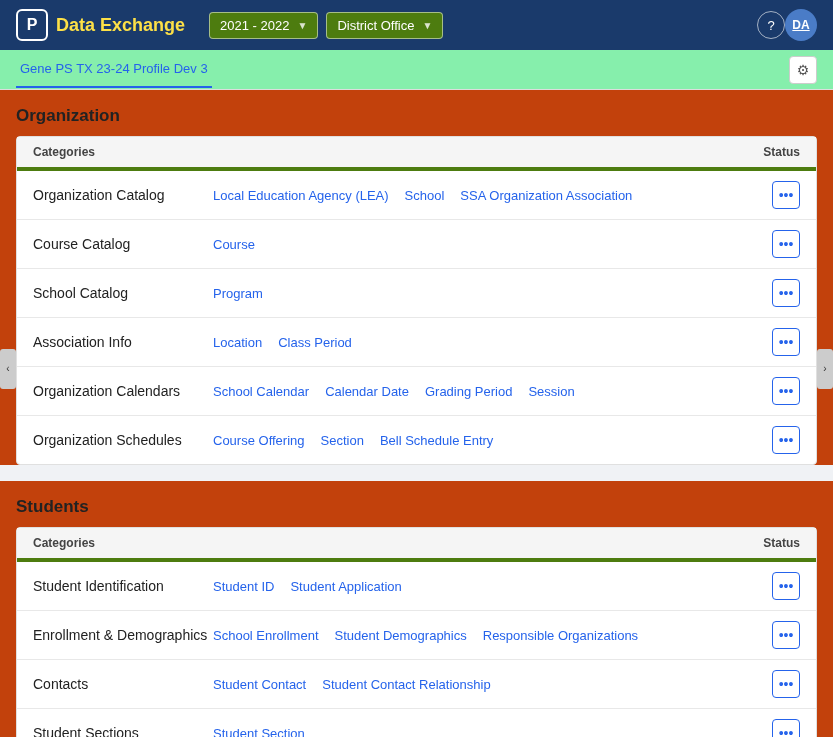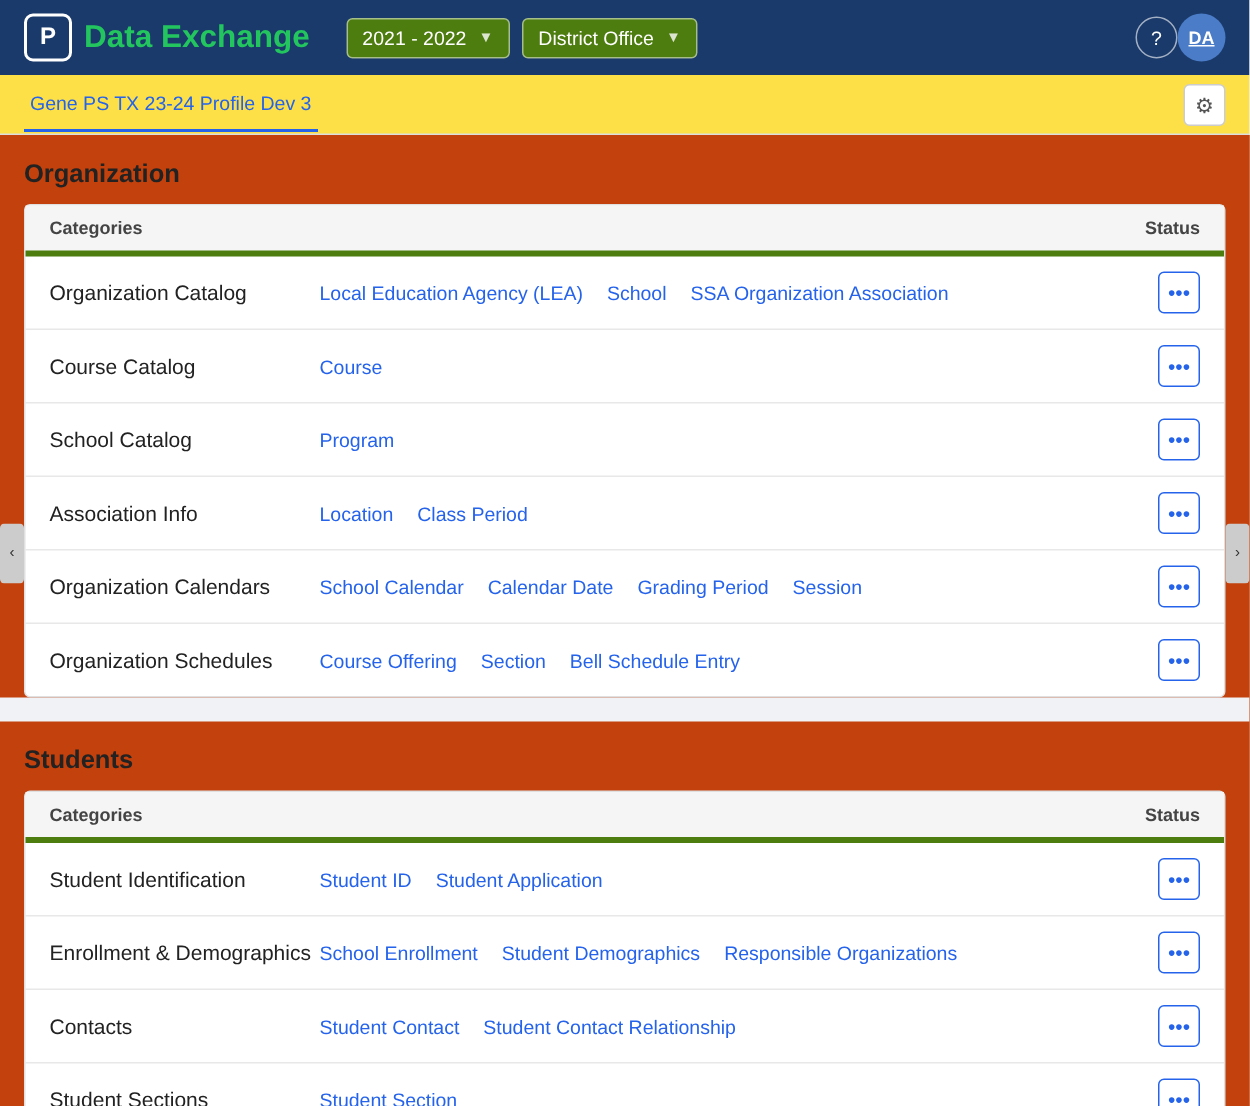--- a/index.html
+++ b/index.html
@@ -25,23 +25,23 @@
       height: 32px;
       border: 2px solid white;
       border-radius: 6px;
       display: flex;
       align-items: center;
       justify-content: center;
       font-weight: bold;
       font-size: 16px;
     }
     .header-title {
-      font-size: 21px;
-      font-weight: bold;
-      color: #22c55e;
+      font-size: 18px;
+      font-weight: bold;
+      color: #fde047;
     }
     .header-controls {
       display: flex;
       align-items: center;
       gap: 8px;
     }
     .year-dropdown, .org-dropdown {
       background: #4d7c0f;
       border: 1px solid rgba(255,255,255,0.5);
       color: white;
@@ -80,21 +80,21 @@
       justify-content: center;
       color: white;
       font-size: 12px;
       font-weight: bold;
       cursor: pointer;
       text-decoration: underline;
     }
 
     
     .tabs-bar {
-      background: #fde047;
+      background: #86efac;
       border-bottom: 1px solid #ddd;
       display: flex;
       align-items: center;
       padding: 0 16px;
       height: 40px;
     }
     .tab {
       color: #2563eb;
       font-size: 13px;
       border-bottom: 2px solid #2563eb;

